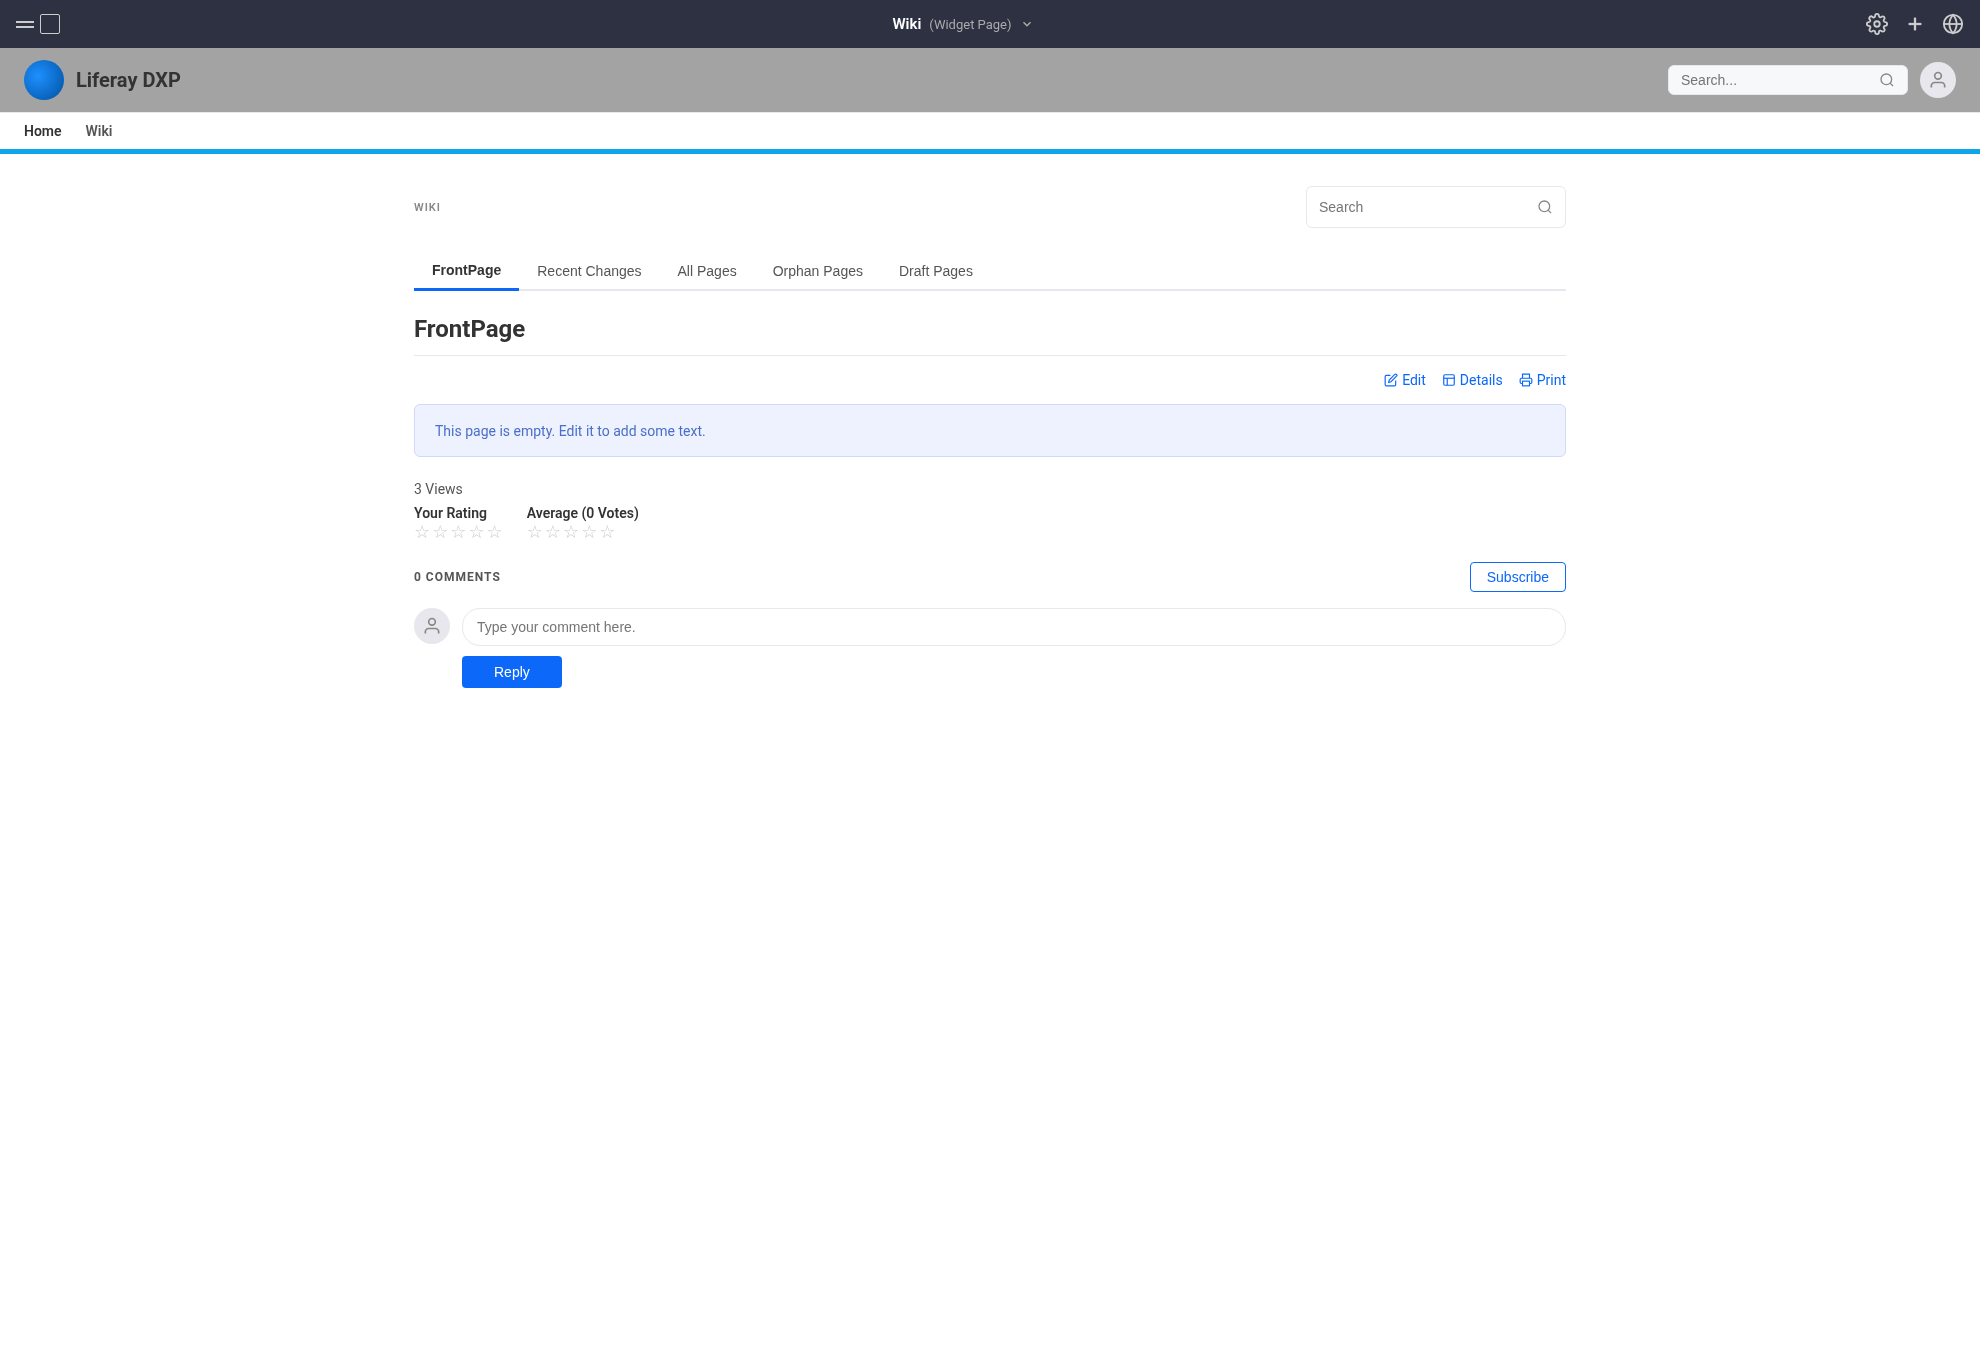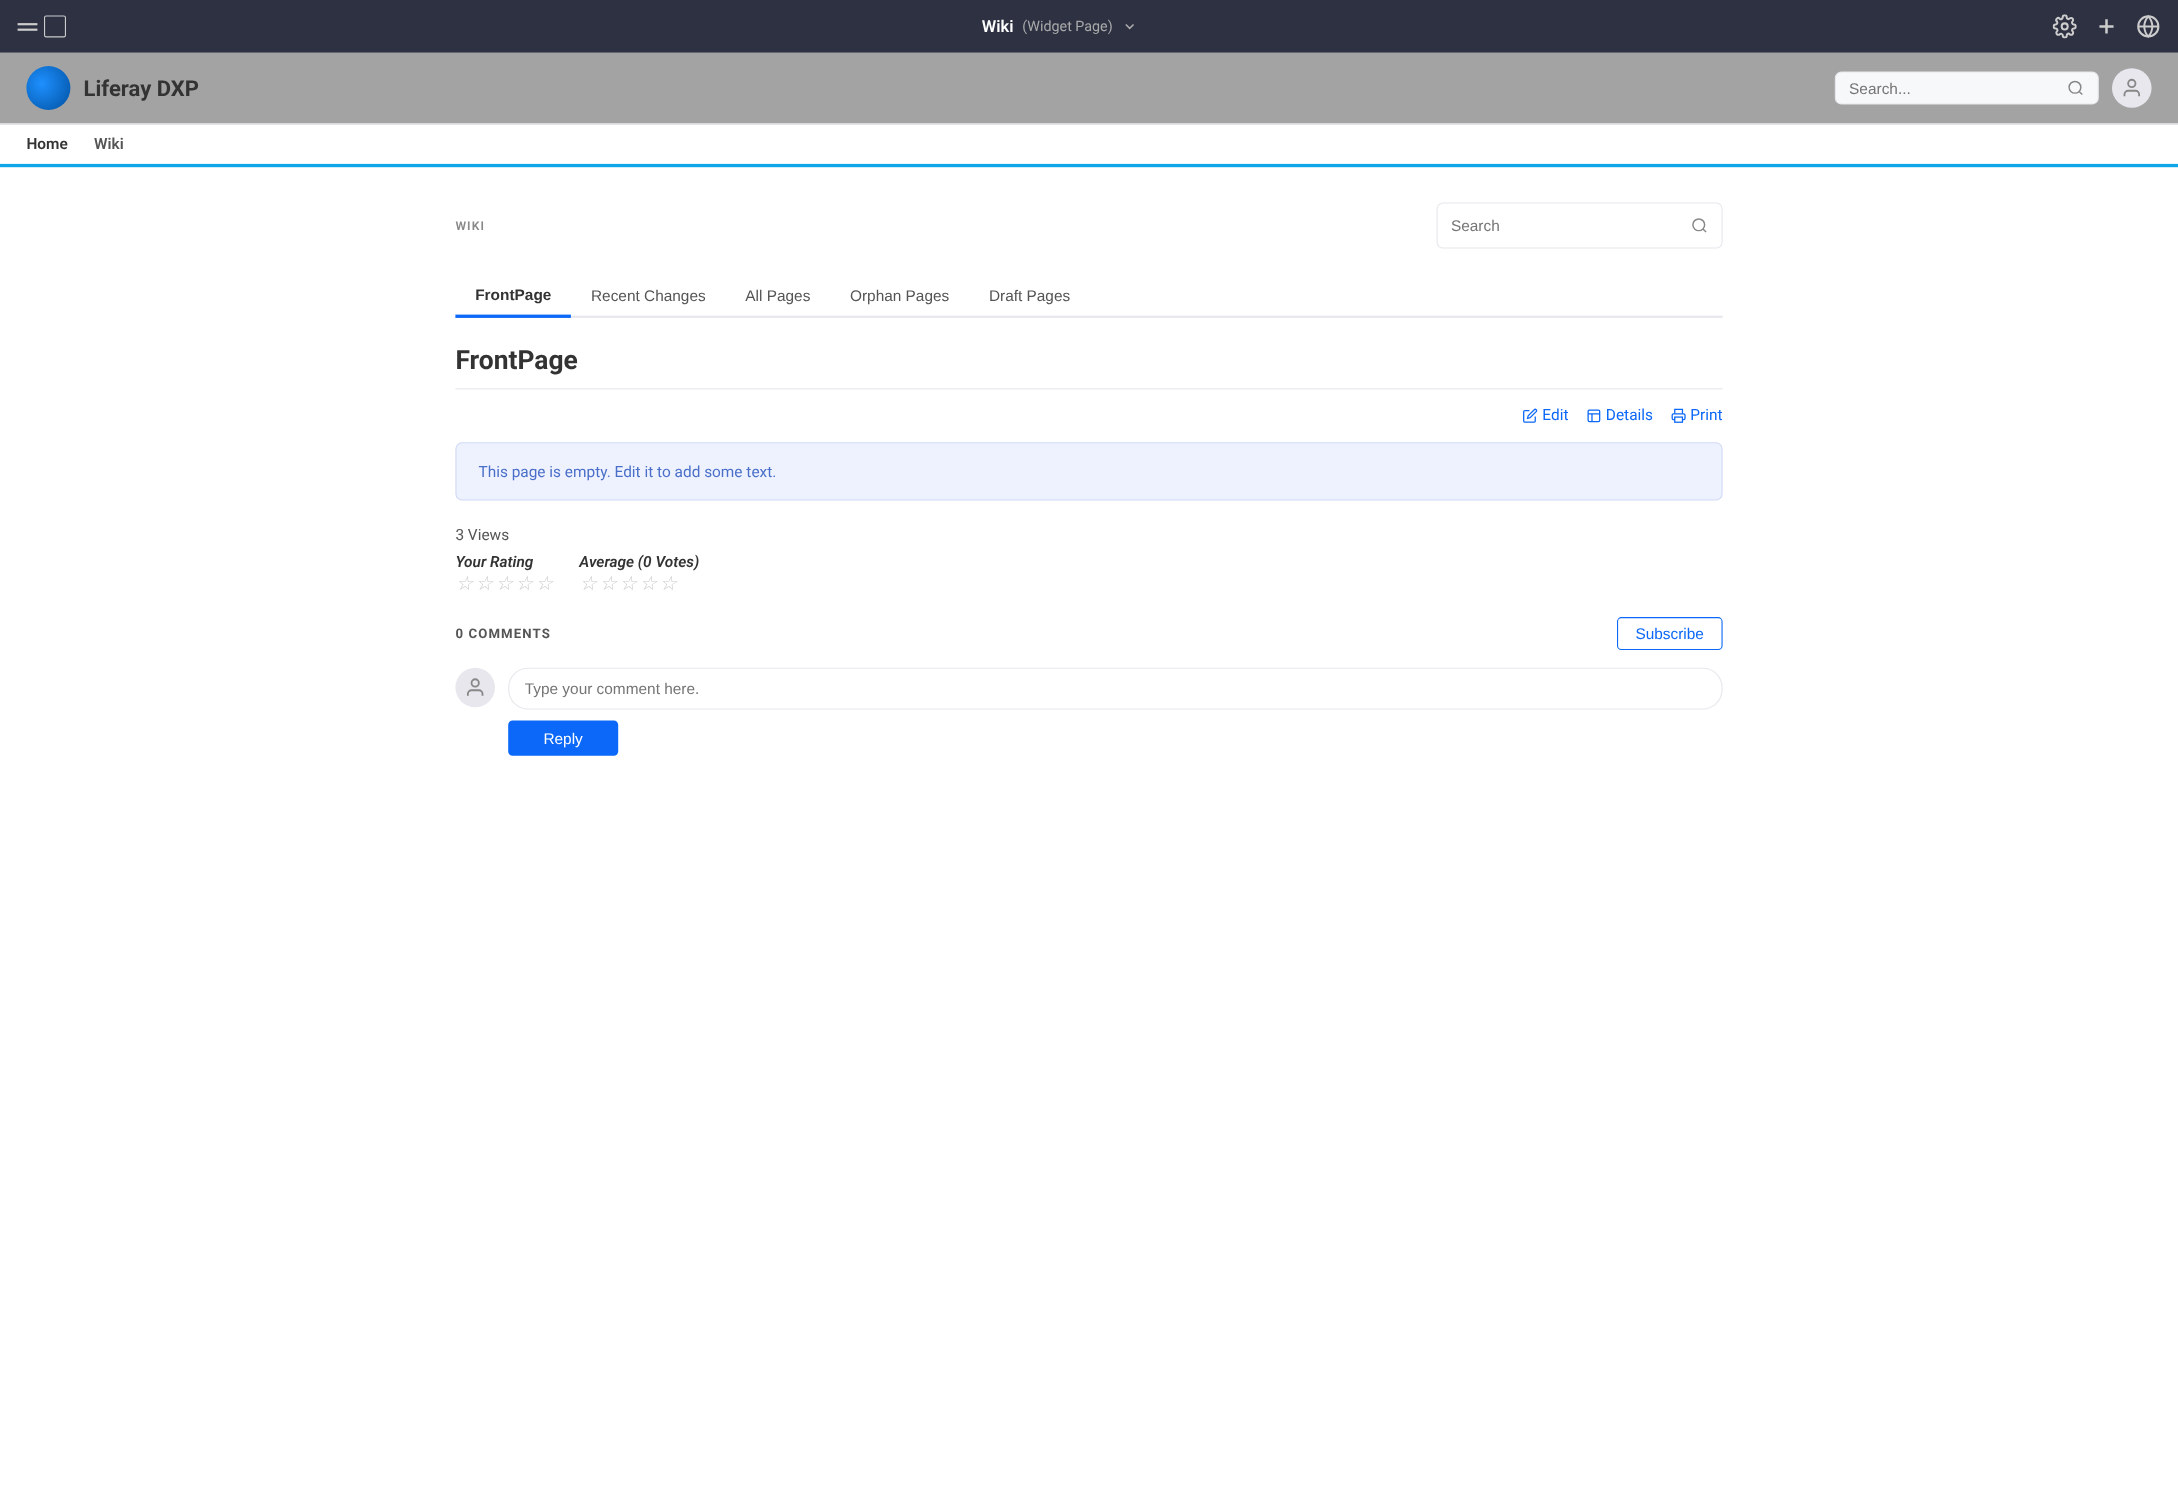--- a/index.html
+++ b/index.html
@@ -53,21 +53,21 @@
     .search-icon-sm { color: #888; font-size: 14px; }
     .user-avatar {
       width: 36px; height: 36px; border-radius: 50%;
       background: #e7e7ed; display: flex; align-items: center; justify-content: center;
       cursor: pointer; color: #888;
     }
 
     
     .nav-bar {
       padding: 10px 24px;
-      border-bottom: 3px solid #0ea5e9;
+      border-bottom: 5px solid #0ea5e9;
       display: flex; gap: 24px;
     }
     .nav-bar a { text-decoration: none; color: #555; font-size: 14px; }
     .nav-bar a.active { font-weight: 600; color: #333; }
 
     
     .main-content {
       max-width: 1200px;
       margin: 0 auto;
       padding: 32px 24px;
@@ -153,21 +153,21 @@
       border: 1px solid #d0daf5;
       border-radius: 6px;
       padding: 16px 20px;
       margin-bottom: 24px;
     }
     .info-box-text { color: #4a6fc9; font-size: 14px; }
 
     
     .stats-section { margin-bottom: 20px; }
     .views-count { font-size: 14px; color: #555; margin-bottom: 8px; }
-    .rating-row { display: flex; gap: 24px; align-items: center; margin-bottom: 4px; font-style: italic; }
+    .rating-row { display: flex; gap: 24px; align-items: center; margin-bottom: 4px; }
     .rating-label { font-size: 14px; font-weight: 600; color: #333; }
     .stars { display: flex; gap: 2px; }
     .star { font-size: 18px; color: #ccc; }
 
     
     .comments-header {
       display: flex; justify-content: space-between; align-items: center;
       margin-bottom: 16px;
     }
     .comments-count { font-size: 12px; font-weight: 700; letter-spacing: 1px; color: #555; text-transform: uppercase; }

